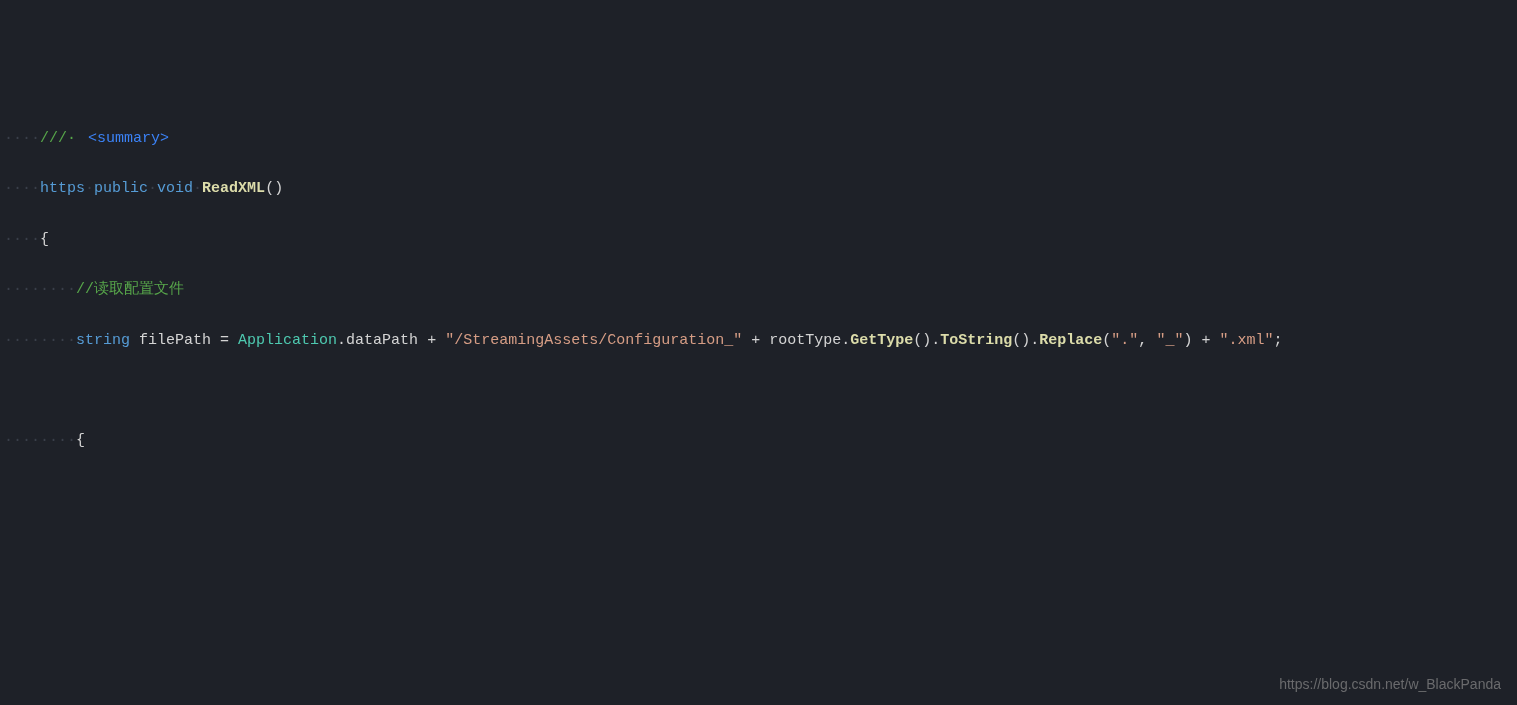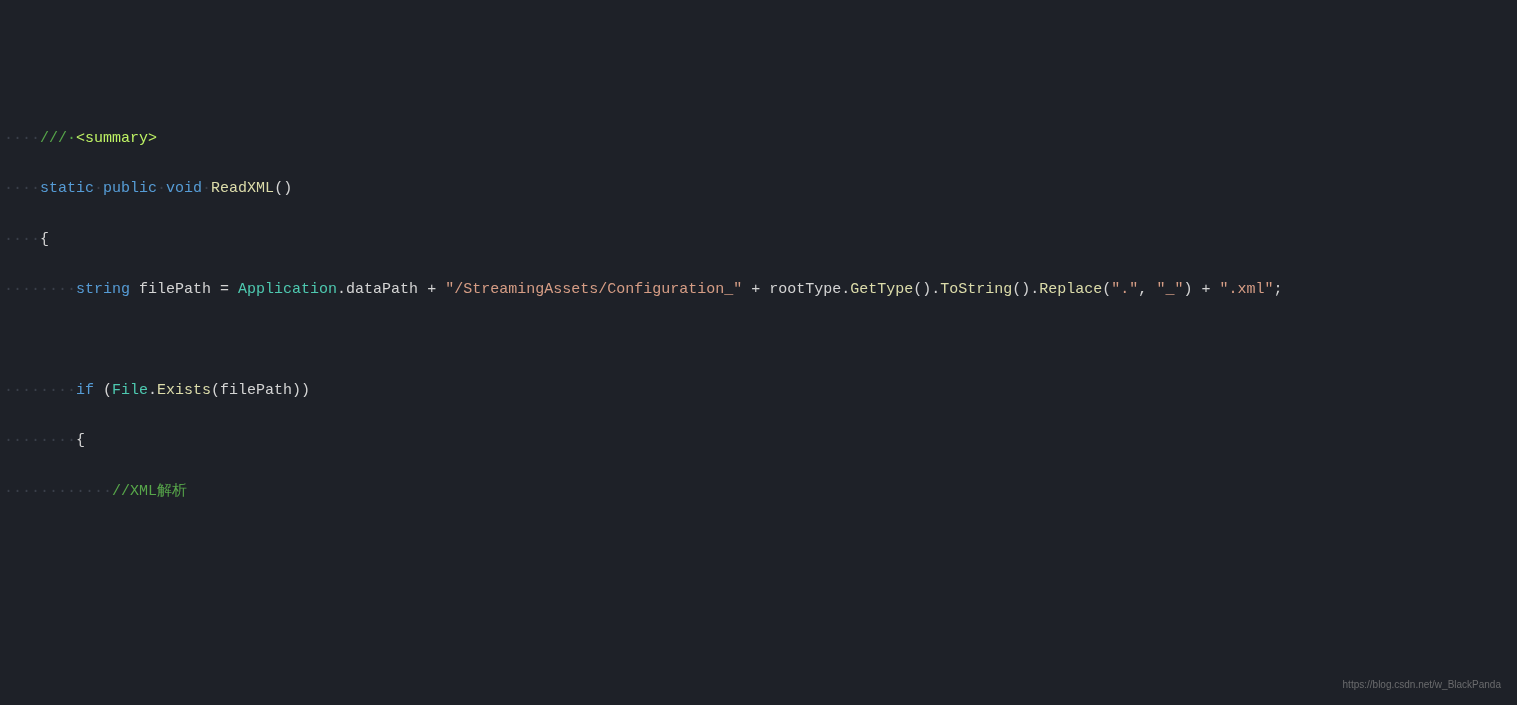--- a/index.html
+++ b/index.html
@@ -26,67 +26,68 @@
       display: block;
       height: 25.2px;
     }
     .dots {
       color: #3a3f4a;
     }
     .comment {
       color: #57a64a;
     }
     .xml-tag {
-      color: #bef264;
+      color: #3b82f6;
+      margin-left: 12px;
     }
     .keyword {
       color: #569cd6;
     }
     .type {
       color: #4ec9b0;
     }
     .method {
       color: #dcdcaa;
+      font-weight: bold;
     }
     .string {
       color: #d69d85;
     }
     .identifier {
       color: #d4d4d4;
     }
     .punct {
       color: #d4d4d4;
     }
     .brace {
       color: #d4d4d4;
     }
     .watermark {
       position: fixed;
       bottom: 8px;
       right: 16px;
       color: #8a8a8a;
-      font-size: 10px;
+      font-size: 14px;
       font-family: Arial, sans-serif;
       opacity: 0.7;
     }
   </style>
 </head>
 <body>
 
 
 
 <div class="code-container">
 <span class="line"><span class="dots">····</span><span class="comment">///·</span><span class="xml-tag">&lt;summary&gt;</span></span>
-<span class="line"><span class="dots">····</span><span class="keyword">static</span><span class="dots">·</span><span class="keyword">public</span><span class="dots">·</span><span class="keyword">void</span><span class="dots">·</span><span class="method">ReadXML</span><span class="punct">()</span></span>
+<span class="line"><span class="dots">····</span><span class="keyword">https</span><span class="dots">·</span><span class="keyword">public</span><span class="dots">·</span><span class="keyword">void</span><span class="dots">·</span><span class="method">ReadXML</span><span class="punct">()</span></span>
 <span class="line"><span class="dots">····</span><span class="brace">{</span></span>
+<span class="line"><span class="dots">········</span><span class="comment">//读取配置文件</span></span>
 <span class="line"><span class="dots">········</span><span class="keyword">string</span><span class="identifier"> filePath = </span><span class="type">Application</span><span class="punct">.</span><span class="identifier">dataPath</span><span class="identifier"> + </span><span class="string">"/StreamingAssets/Configuration_"</span><span class="identifier"> + </span><span class="identifier">rootType</span><span class="punct">.</span><span class="method">GetType</span><span class="punct">().</span><span class="method">ToString</span><span class="punct">().</span><span class="method">Replace</span><span class="punct">(</span><span class="string">"."</span><span class="punct">, </span><span class="string">"_"</span><span class="punct">) + </span><span class="string">".xml"</span><span class="punct">;</span></span>
 <span class="line"> </span>
-<span class="line"><span class="dots">········</span><span class="keyword">if</span><span class="punct"> (</span><span class="type">File</span><span class="punct">.</span><span class="method">Exists</span><span class="punct">(filePath))</span></span>
 <span class="line"><span class="dots">········</span><span class="brace">{</span></span>
-<span class="line"><span class="dots">············</span><span class="comment">//XML解析</span></span>
 
 
 
 
 
 
 
 
 
 

